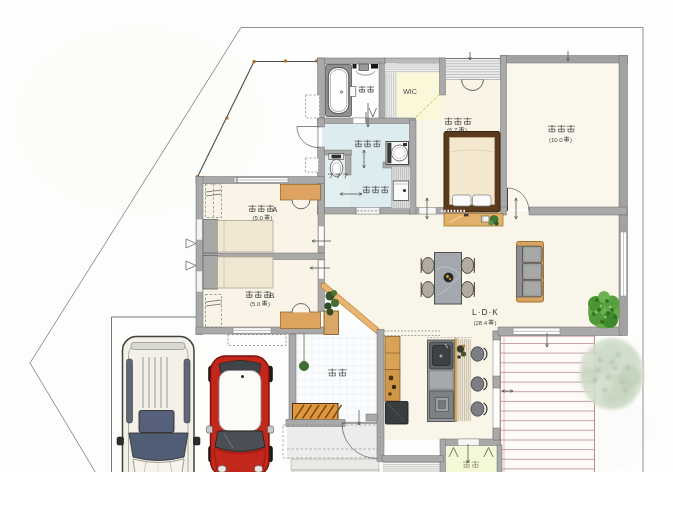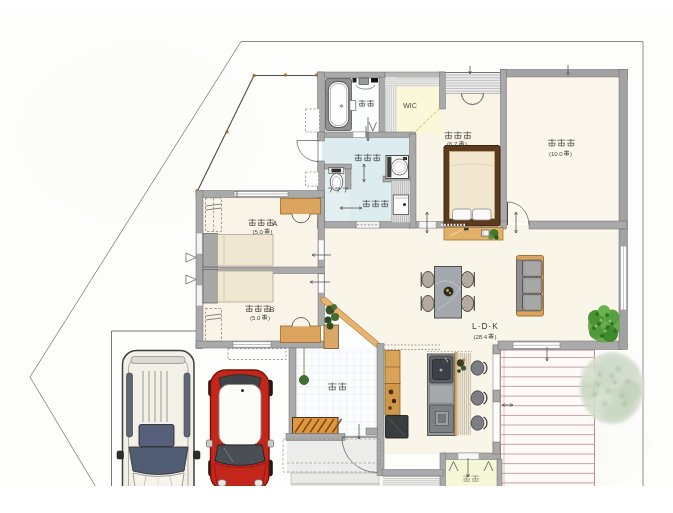--- a/index.html
+++ b/index.html
@@ -1,17 +1,17 @@
 <!DOCTYPE html>
 <html><head>
 <meta charset="utf-8">
 <title>floorplan</title>
 <style>
 html,body{margin:0;padding:0;background:#ffffff;font-family:"Liberation Sans",sans-serif;}
-#wrap{width:673px;height:472px;position:relative;overflow:hidden;margin-top:14px;}
+#wrap{width:673px;height:472px;position:relative;overflow:hidden;}
 </style>
 </head>
 <body>
 <div id="wrap">
 <svg width="673" height="513" viewBox="0 0 673 513">
 <defs>
         <filter id="soft" x="-30%" y="-30%" width="160%" height="160%">
           <feGaussianBlur stdDeviation="1.6"></feGaussianBlur>
         </filter>
       </defs>

